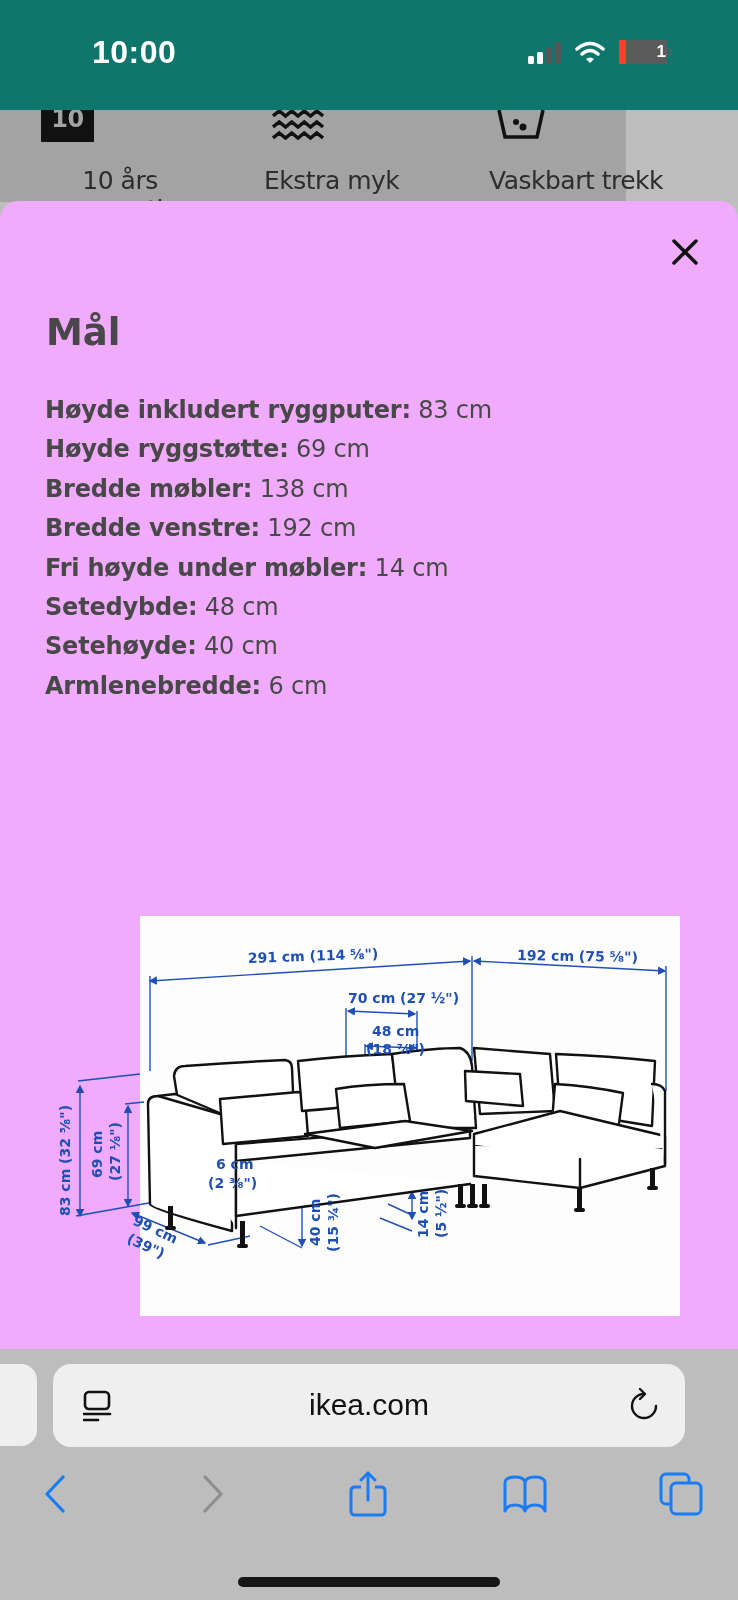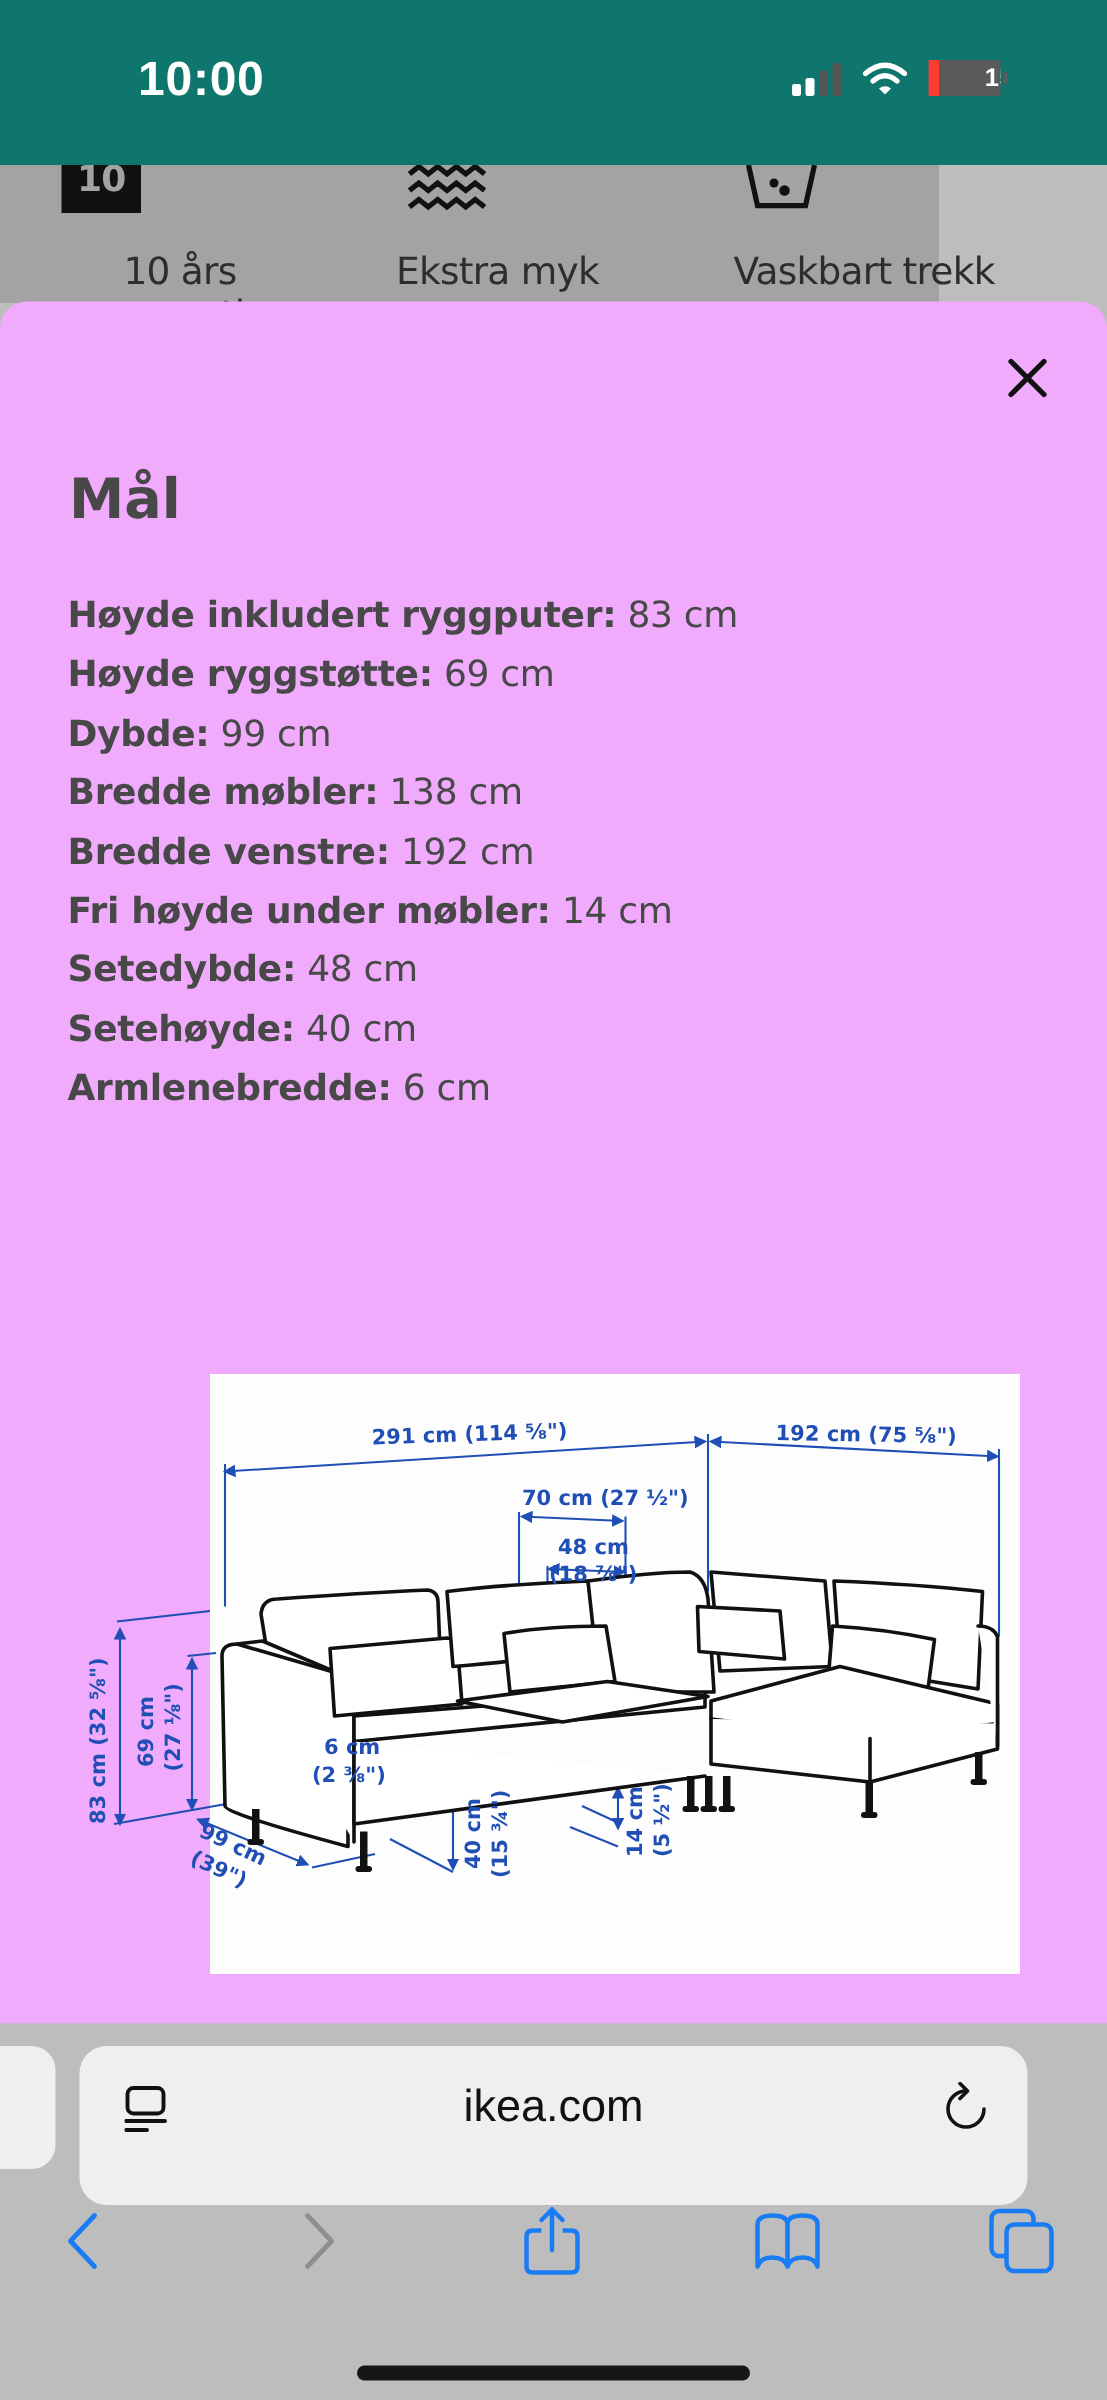--- a/index.html
+++ b/index.html
@@ -29,21 +29,21 @@
   .close-btn { position: absolute; right: 38px; top: 36px; width: 30px; height: 30px; cursor: pointer; }
   .sheet-title { position: absolute; left: 46px; top: 110px; font-size: 37px; font-weight: bold; color: #484848; }
   .dims { position: absolute; left: 45px; top: 190px; list-style: none; }
   .dims li { font-size: 24px; line-height: 39.4px; color: #484848; white-space: nowrap; letter-spacing: -0.2px; }
   .dims .k { font-weight: bold; }
   .diagram { position: absolute; left: 40px; top: 715px; width: 660px; height: 400px; }
 
   
   .safari { position: absolute; left: 0; top: 1349px; width: 738px; height: 251px; background: #bdbdbd; }
   .prev-tab { position: absolute; left: -20px; top: 15px; width: 57px; height: 82px; background: #efefef; border-radius: 16px; }
-  .url-bar { position: absolute; left: 53px; top: 15px; width: 632px; height: 106px; background: #efefef; border-radius: 18px; }
+  .url-bar { position: absolute; left: 53px; top: 15px; width: 632px; height: 83px; background: #efefef; border-radius: 18px; }
   .url-text { position: absolute; left: 0; right: 0; top: 24px; text-align: center; font-family: "Liberation Sans", sans-serif; font-size: 30px; color: #111; }
   .reader-icon { position: absolute; left: 30px; top: 26px; }
   .reload-icon { position: absolute; right: 26px; top: 24px; }
   .toolbar-btn { position: absolute; top: 120px; width: 50px; height: 50px; display: flex; align-items: center; justify-content: center; cursor: pointer; }
   .home-indicator { position: absolute; left: 238px; top: 228px; width: 262px; height: 10px; border-radius: 5px; background: #161616; }
 </style>
 </head>
 <body>
 
 <div class="status-bar">
@@ -103,21 +103,20 @@
   <div class="close-btn">
     <svg width="30" height="30" viewBox="0 0 30 30">
       <path d="M4 4 L26 26 M26 4 L4 26" stroke="#111" stroke-width="3.5" stroke-linecap="round"></path>
     </svg>
   </div>
   <h1 class="sheet-title">Mål</h1>
 
   <ul class="dims">
     <li><span class="k">Høyde inkludert ryggputer:</span><span> 83 cm</span></li>
     <li><span class="k">Høyde ryggstøtte:</span><span> 69 cm</span></li>
-    <li><span class="k">Dybde:</span><span> 99 cm</span></li>
     <li><span class="k">Bredde møbler:</span><span> 138 cm</span></li>
     <li><span class="k">Bredde venstre:</span><span> 192 cm</span></li>
     <li><span class="k">Fri høyde under møbler:</span><span> 14 cm</span></li>
     <li><span class="k">Setedybde:</span><span> 48 cm</span></li>
     <li><span class="k">Setehøyde:</span><span> 40 cm</span></li>
     <li><span class="k">Armlenebredde:</span><span> 6 cm</span></li>
   </ul>
 
   <svg class="diagram" viewBox="0 0 660 400" width="660" height="400">
     <defs>

